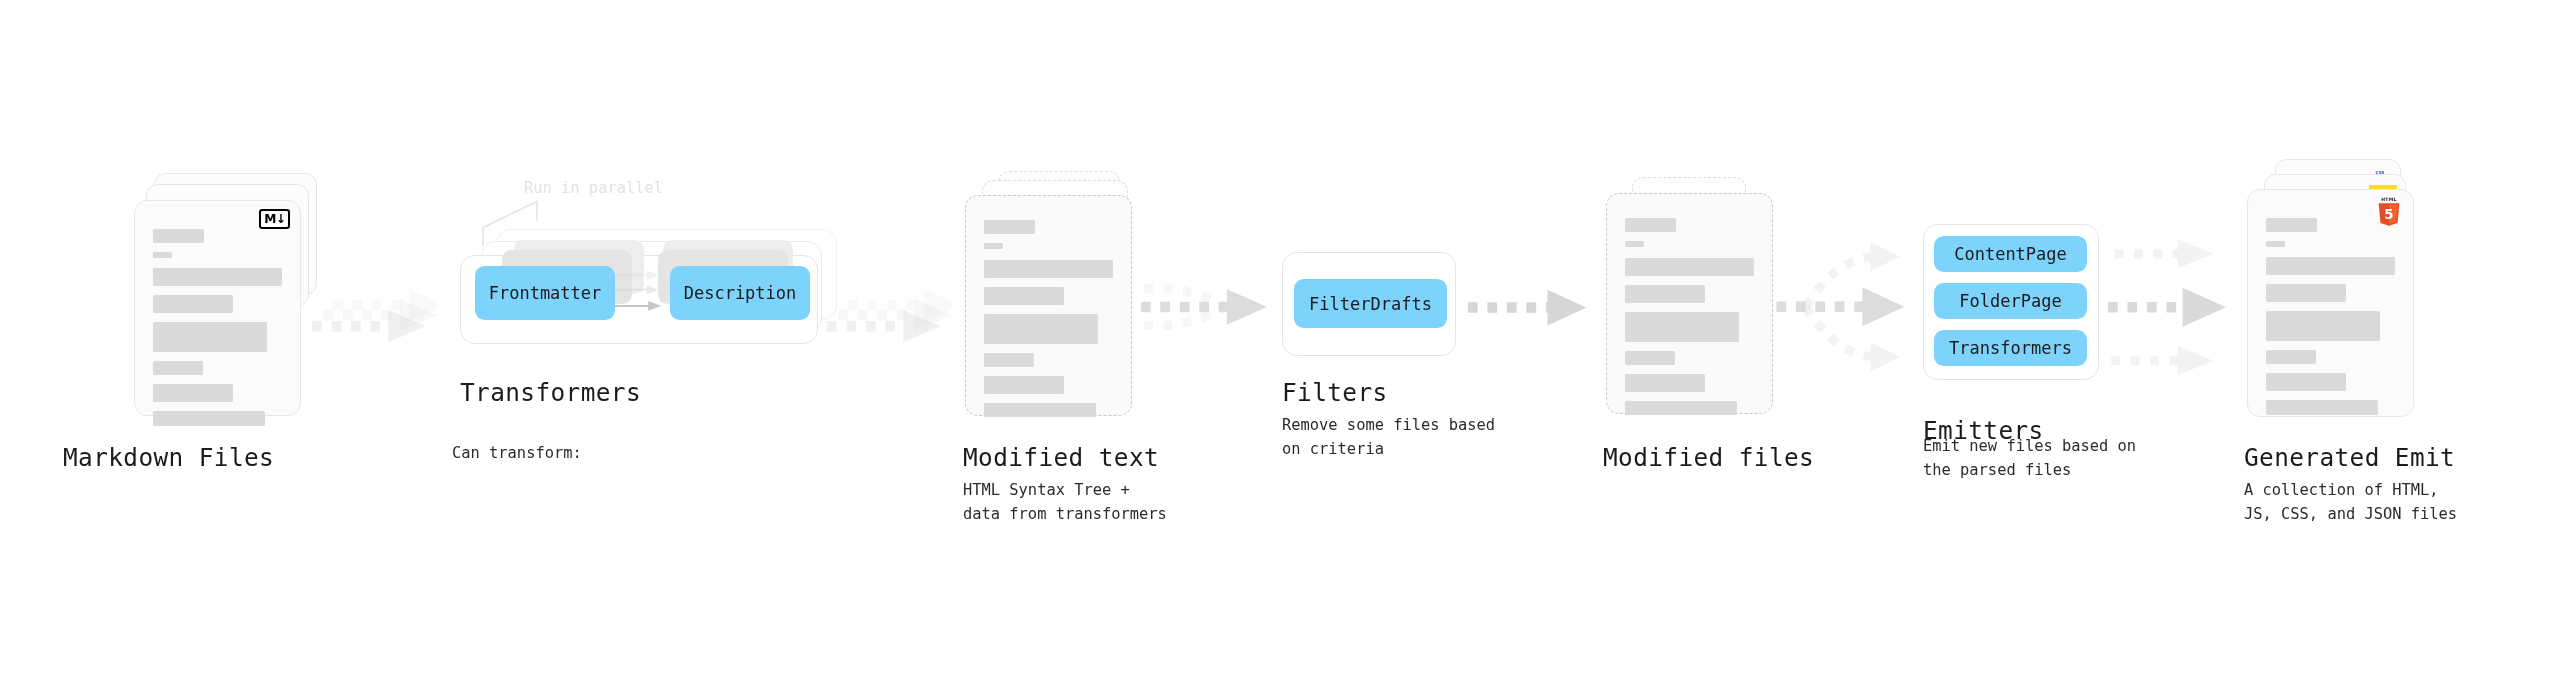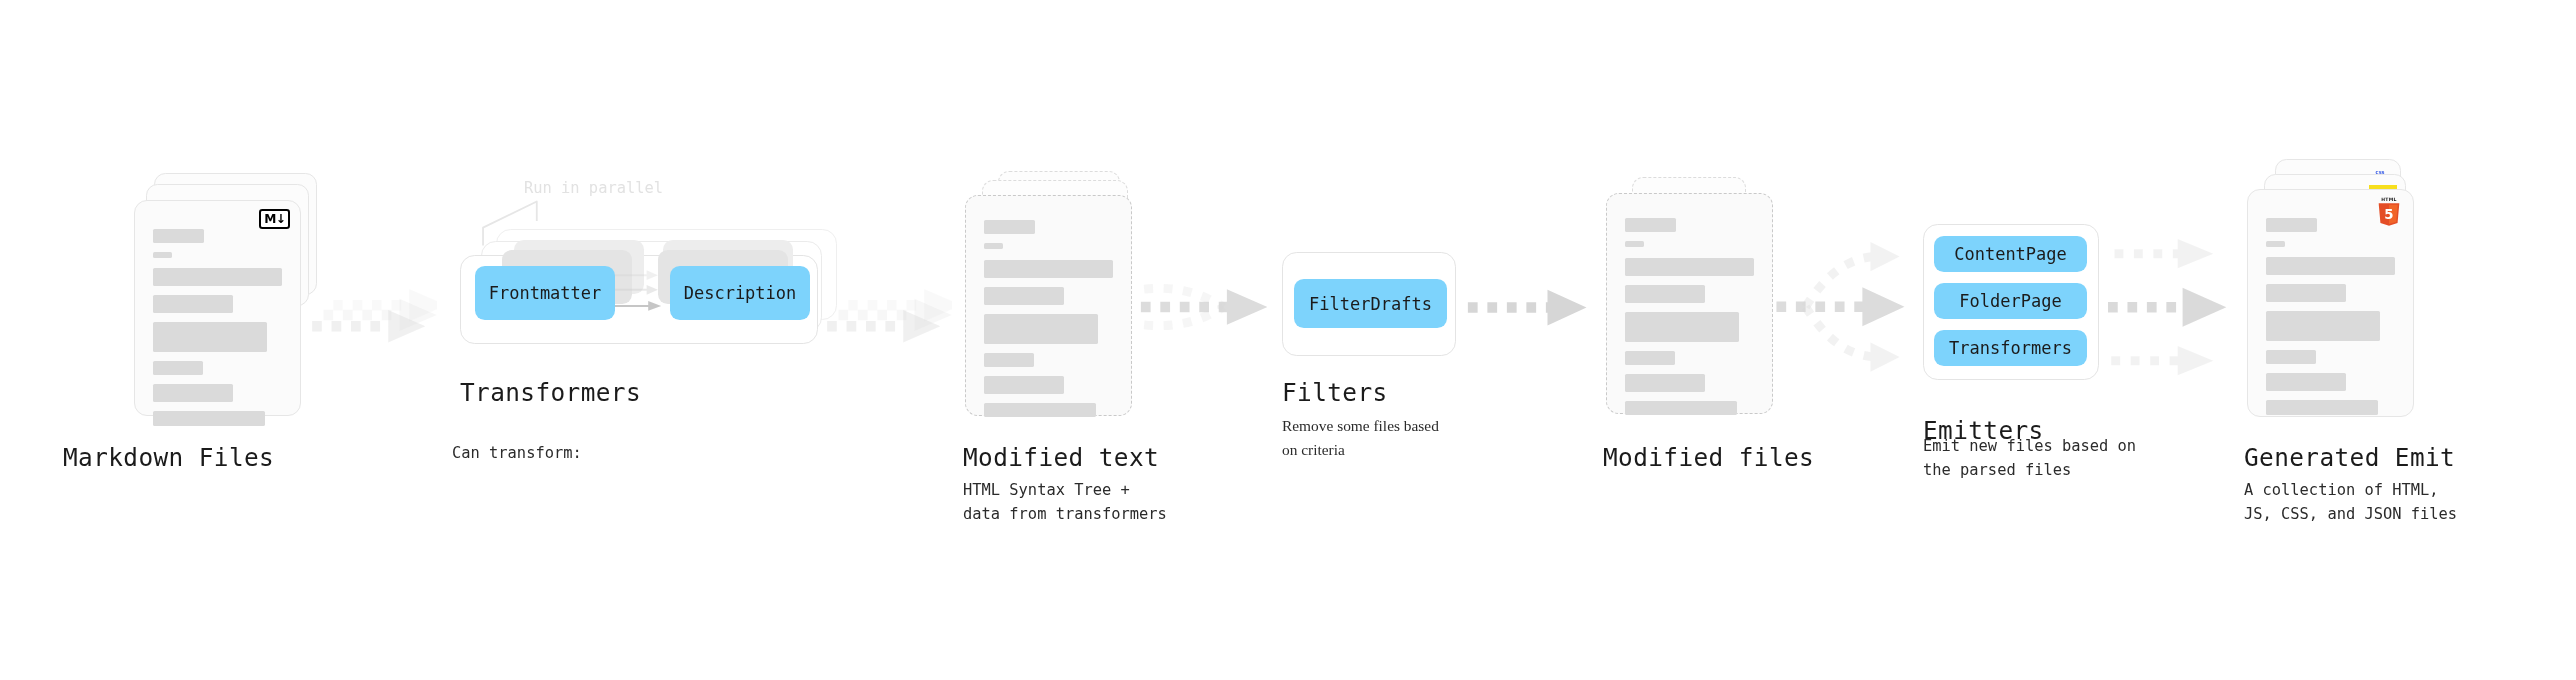--- a/index.html
+++ b/index.html
@@ -218,21 +218,21 @@
     <g opacity="0.85">
       <line x1="6" y1="60" x2="118" y2="60" stroke="#d6d6d6" stroke-width="13" stroke-dasharray="12 12"></line>
       <polygon points="112,38 162,60 112,82" fill="#d6d6d6"></polygon>
     </g>
   </svg>
 
   <div>
     <div class="group" style="left:1282px; top:252px; width:174px; height:104px;"></div>
     <div class="chip" style="left:1294px; top:279px; width:153px; height:49px;">FilterDrafts</div>
     <div class="stage-title" style="left:1282px; top:378px;">Filters</div>
-    <div class="stage-desc" style="left:1282px; top:414px;font-family:Liberation Serif, serif;">Remove some files based
+    <div class="stage-desc" style="left:1282px; top:414px;">Remove some files based
 on criteria</div>
   </div>
 
   <svg class="arrow" style="left:1463px; top:275px;" width="130" height="65" viewBox="0 0 160 80">
     <line x1="6" y1="40" x2="110" y2="40" stroke="#d6d6d6" stroke-width="13" stroke-dasharray="12 12"></line>
     <polygon points="104,18 152,40 104,62" fill="#d6d6d6"></polygon>
   </svg>
 
   <div>
     <div class="doc dashed ghost" style="left:1632px; top:177px; width:114px; height:46px; border-radius:11.4px;"></div>

